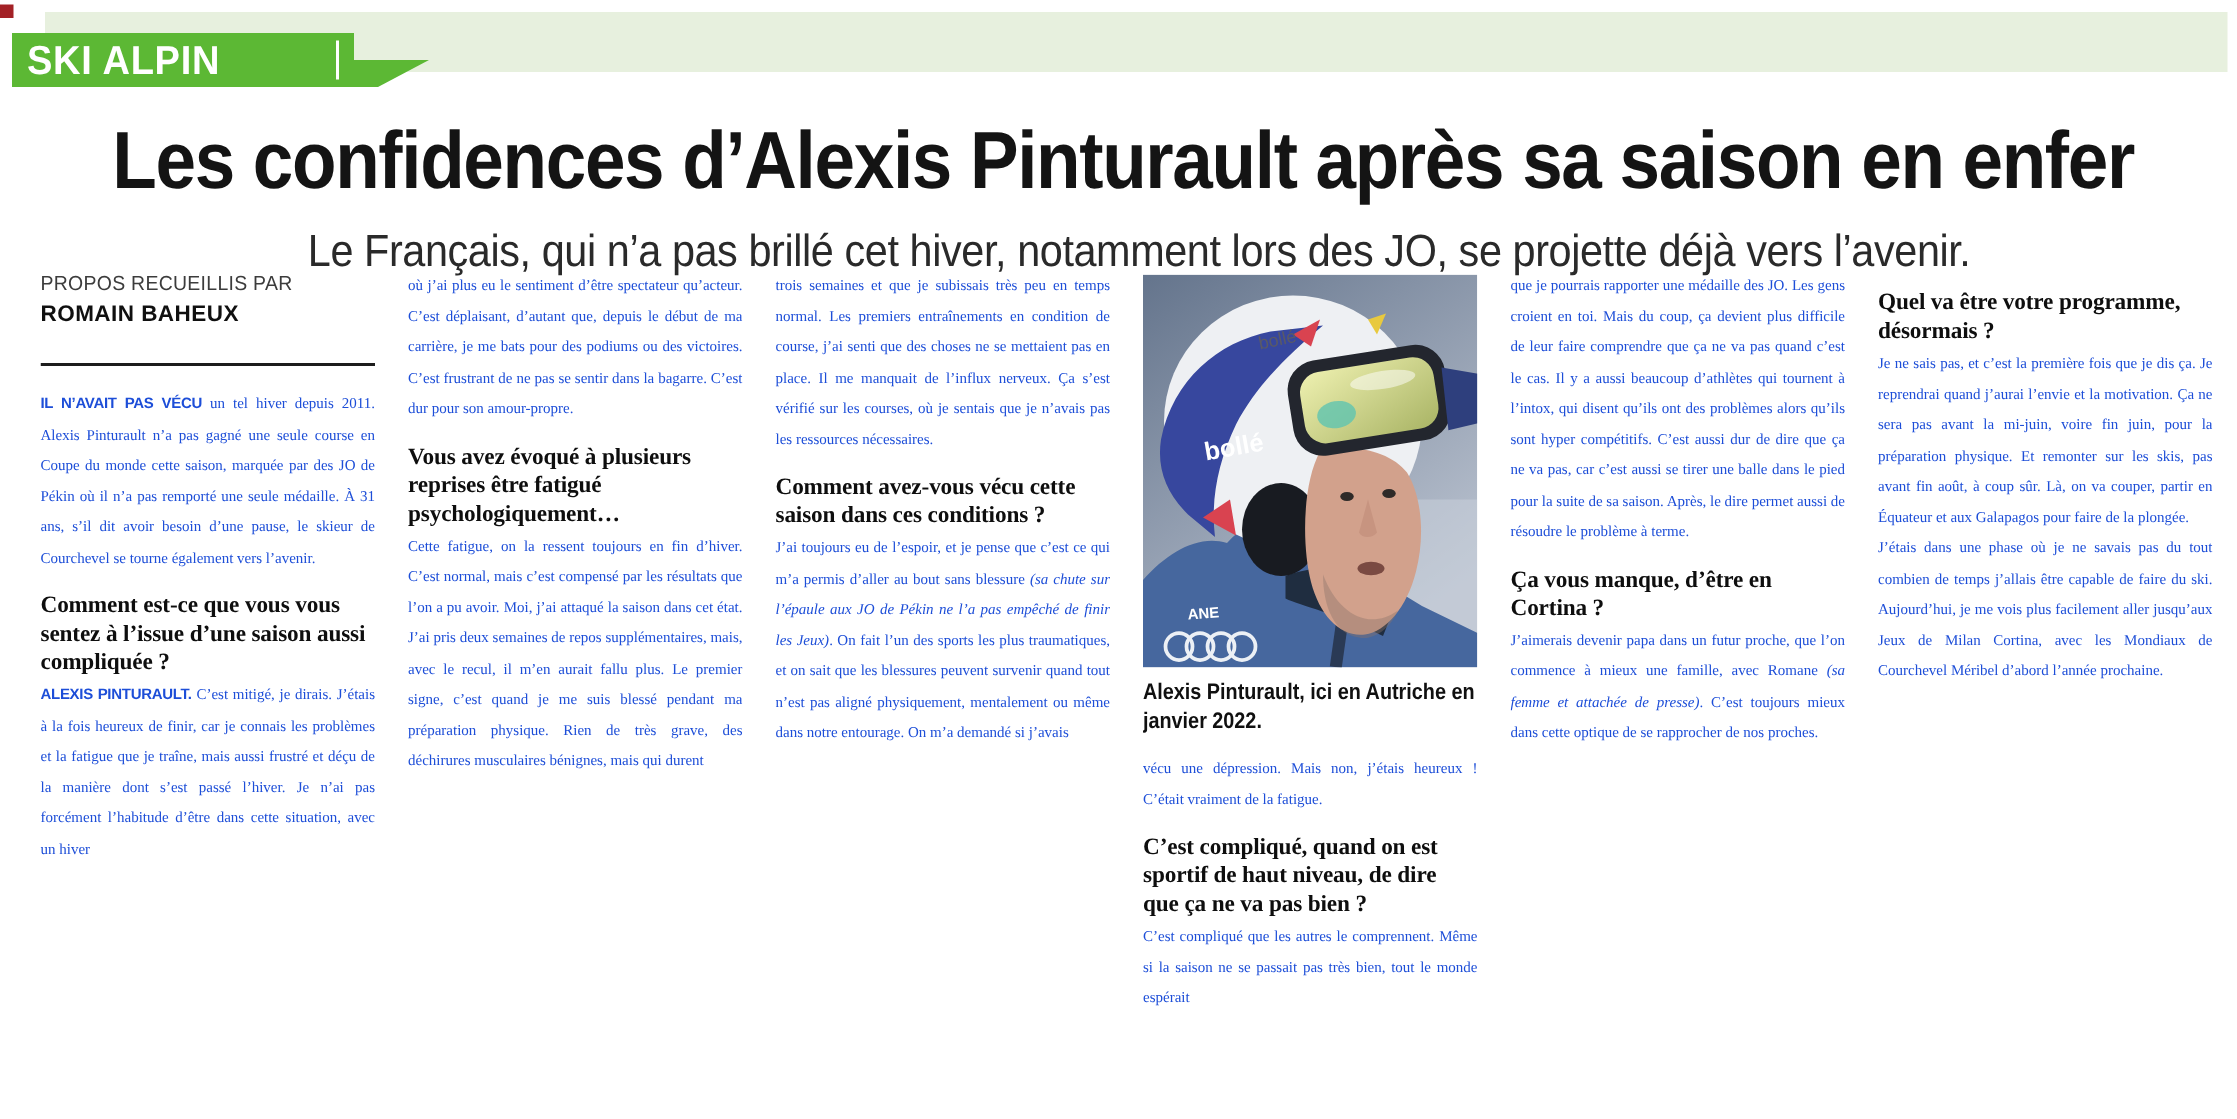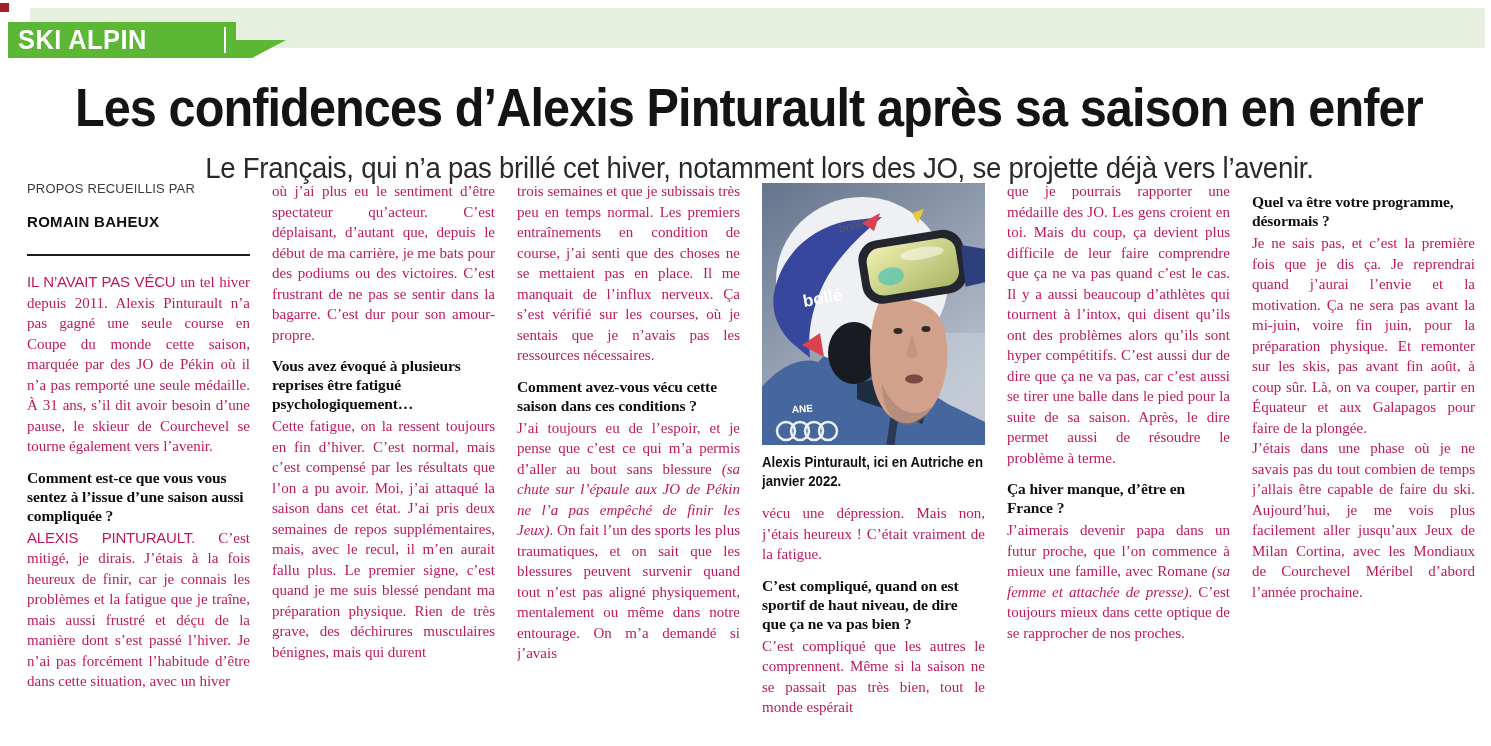--- a/index.html
+++ b/index.html
@@ -25,26 +25,26 @@
            font-family:"Liberation Sans",sans-serif;font-weight:normal;font-size:30px;color:#2a2a2a;}
   .subhead .cond{display:inline-block;transform:scaleX(.92);letter-spacing:-.3px;white-space:nowrap;}
 
   
   .columns{position:absolute;left:27px;top:181px;display:flex;gap:22px;}
   .col{width:223px;height:565px;overflow:hidden;}
 
   .byline{font-family:"Liberation Sans",sans-serif;border-bottom:2px solid #1d1d1d;
           padding-bottom:24px;margin-bottom:16px;}
   .byline-prefix{font-size:13.5px;color:#3c3c3c;letter-spacing:.2px;transform:scaleX(.96);transform-origin:left;white-space:nowrap;}
-  .byline-name{font-size:15px;font-weight:bold;color:#101010;letter-spacing:.3px;margin-top:17px;}
+  .byline-name{font-size:15px;font-weight:bold;color:#101010;letter-spacing:.3px;margin-top:5px;}
 
-  .para{font-size:15px;line-height:20.5px;text-align:justify;margin:0;color:#be185d;}
+  .para{font-size:10px;line-height:20.5px;text-align:justify;margin:0;color:#1d4ed8;}
   .question{font-family:Liberation Serif, serif;font-weight:bold;font-size:15.5px;
             line-height:19px;color:#0e0e0e;margin:11px 0 3px;letter-spacing:-.1px;}
-  .seg-lead{font-family:"Liberation Sans",sans-serif;font-weight:normal;letter-spacing:-.2px;}
+  .seg-lead{font-family:"Liberation Sans",sans-serif;font-weight:bold;letter-spacing:-.2px;}
   .seg-italic{font-style:italic;}
 
   
   .photo-fig{position:relative;width:223px;margin:2px 0 9px;}
   .photo-box{width:223px;height:262px;overflow:hidden;}
   .photo-box svg{display:block;}
   .caption{font-family:"Liberation Sans",sans-serif;font-weight:bold;font-size:15px;line-height:19px;
            color:#101010;margin:7px 0 13px;transform:scaleX(.88);transform-origin:left top;width:114%;}
 </style>
 </head>
@@ -148,21 +148,21 @@
       <div class="blocks">
           <p class="para"><span class="seg-normal">vécu une dépression. Mais non, j’étais heureux ! C’était vraiment de la fatigue.</span></p>
           <div class="question">C’est compliqué, quand on est sportif de haut niveau, de dire que ça ne va pas bien ?</div>
           <p class="para"><span class="seg-normal">C’est compliqué que les autres le comprennent. Même si la saison ne se passait pas très bien, tout le monde espérait</span></p>
         </div>
     </section>
 
     <section class="col">
       <div class="blocks">
           <p class="para"><span class="seg-normal">que je pourrais rapporter une médaille des JO. Les gens croient en toi. Mais du coup, ça devient plus difficile de leur faire comprendre que ça ne va pas quand c’est le cas. Il y a aussi beaucoup d’athlètes qui tournent à l’intox, qui disent qu’ils ont des problèmes alors qu’ils sont hyper compétitifs. C’est aussi dur de dire que ça ne va pas, car c’est aussi se tirer une balle dans le pied pour la suite de sa saison. Après, le dire permet aussi de résoudre le problème à terme.</span></p>
-          <div class="question">Ça hiver manque, d’être en France ?</div>
+          <div class="question">Ça vous manque, d’être en Cortina ?</div>
           <p class="para"><span class="seg-normal">J’aimerais devenir papa dans un futur proche, que l’on commence à mieux une famille, avec Romane </span><span class="seg-italic">(sa femme et attachée de presse)</span><span class="seg-normal">. C’est toujours mieux dans cette optique de se rapprocher de nos proches.</span></p>
         </div>
     </section>
 
     <section class="col">
       <div class="blocks">
           <div class="question">Quel va être votre programme, désormais ?</div>
           <p class="para"><span class="seg-normal">Je ne sais pas, et c’est la première fois que je dis ça. Je reprendrai quand j’aurai l’envie et la motivation. Ça ne sera pas avant la mi-juin, voire fin juin, pour la préparation physique. Et remonter sur les skis, pas avant fin août, à coup sûr. Là, on va couper, partir en Équateur et aux Galapagos pour faire de la plongée.</span></p>
           <p class="para"><span class="seg-normal">J’étais dans une phase où je ne savais pas du tout combien de temps j’allais être capable de faire du ski. Aujourd’hui, je me vois plus facilement aller jusqu’aux Jeux de Milan Cortina, avec les Mondiaux de Courchevel Méribel d’abord l’année prochaine.</span></p>
         </div>

